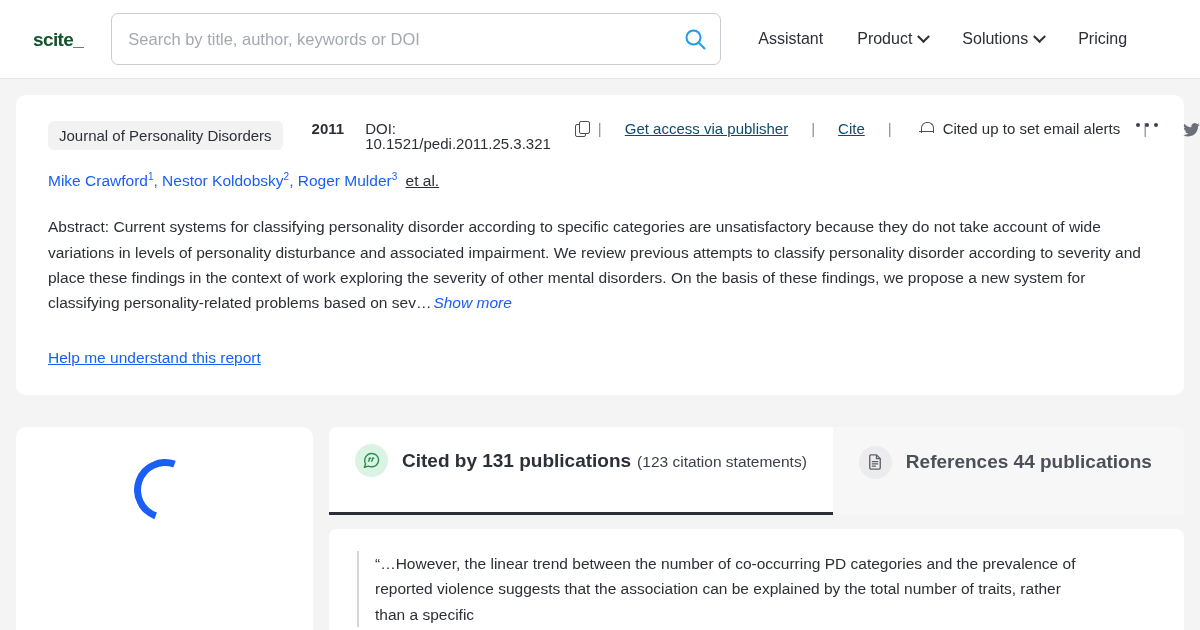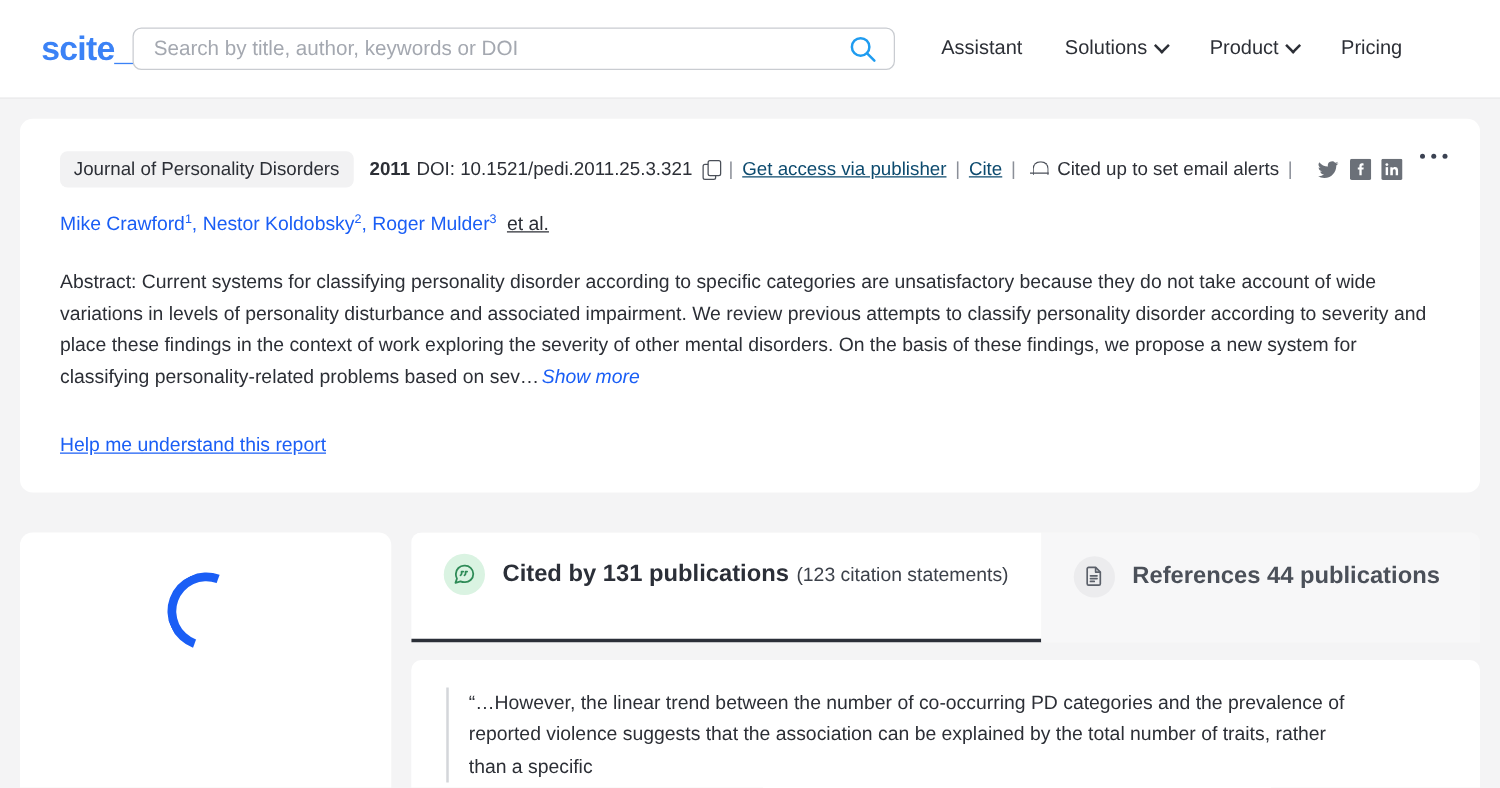--- a/index.html
+++ b/index.html
@@ -16,34 +16,35 @@
   .topbar {
     position: relative;
     height: 79px;
     background: #ffffff;
     border-bottom: 1px solid #e6e6e8;
     display: flex;
     align-items: center;
     padding: 0 28px 0 28px;
   }
   .logo {
-    font-size: 27px;
+    font-size: 19px;
     font-weight: bold;
-    color: #3b82f6;
+    color: #14532d;
     letter-spacing: -0.6px;
+    margin-right: 28px;
     margin-left: 5px;
     line-height: 1;
     cursor: pointer;
     user-select: none;
   }
 
   .searchbox {
     position: relative;
     width: 610px;
-    height: 34px;
+    height: 52px;
     border: 1px solid #c9ccd1;
     border-radius: 7px;
     background: #fff;
     display: flex;
     align-items: center;
   }
   .searchbox input {
     flex: 1;
     border: none;
     outline: none;
@@ -104,25 +105,25 @@
     cursor: pointer;
   }
   .kebab i {
     width: 4px; height: 4px; border-radius: 50%;
     background: #3b4252;
     display: block;
   }
 
   .meta {
     display: flex;
-    align-items: center;
+    align-items: flex-start;
     flex-wrap: nowrap;
     font-size: 15px;
     color: #2c2f36;
-    gap: 0;
+    gap: 16px;
     line-height: 1;
   }
   .journal-badge {
     background: #f2f2f3;
     border-radius: 6px;
     padding: 7px 11px;
     font-size: 15px;
     color: #2c2f36;
     cursor: pointer;
     white-space: nowrap;
@@ -320,25 +321,25 @@
         <line x1="14.7" y1="14.7" x2="20.5" y2="20.5" stroke="#1f9cf0" stroke-width="2" stroke-linecap="round"></line>
       </svg>
     </span>
   </div>
 
   <div class="nav">
     <div class="nav-item">
       <span>Assistant</span>
     </div>
     <div class="nav-item">
+      <span>Product</span>
+      <span class="chev"></span>
+    </div>
+    <div class="nav-item">
       <span>Solutions</span>
-      <span class="chev"></span>
-    </div>
-    <div class="nav-item">
-      <span>Product</span>
       <span class="chev"></span>
     </div>
     <div class="nav-item">
       <span>Pricing</span>
     </div>
   </div>
 </div>
 
 <div class="wrap">
   <div class="card">

